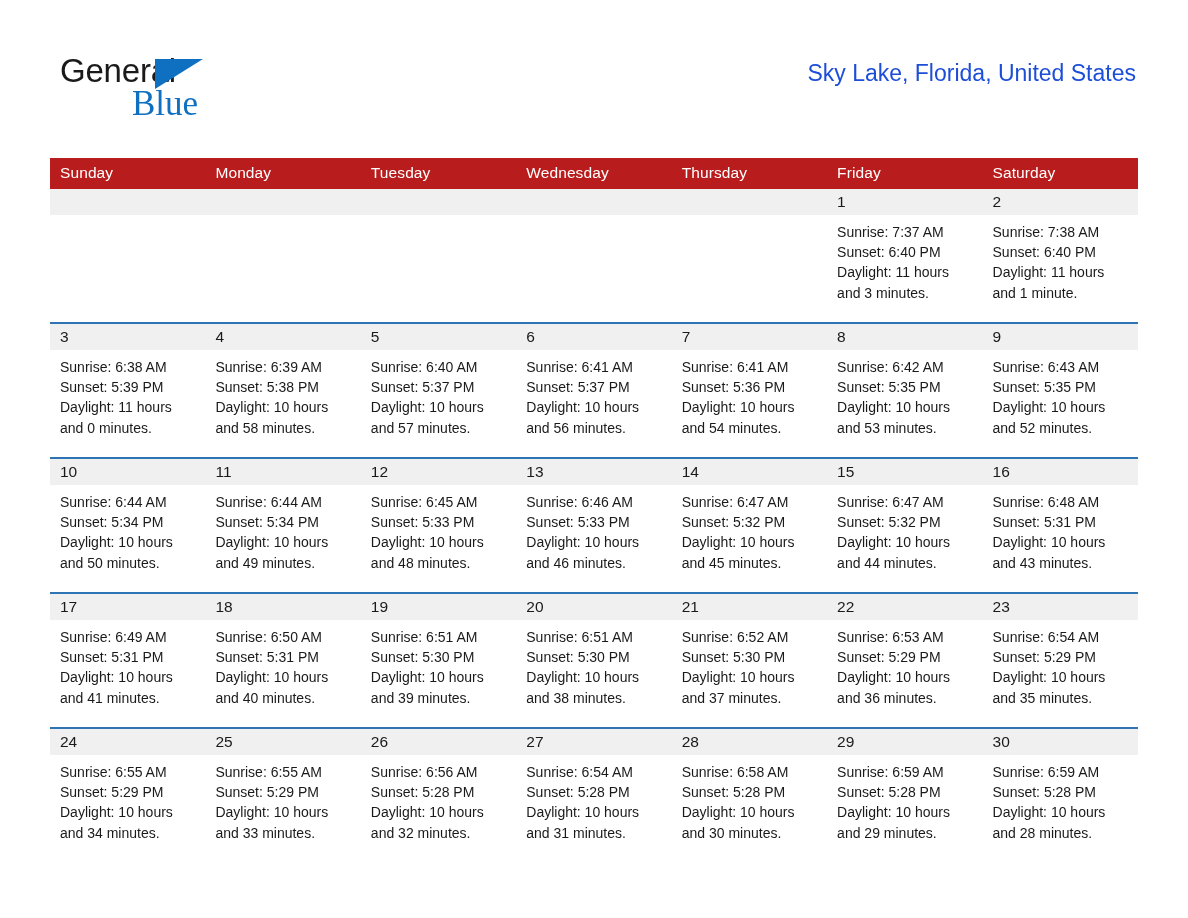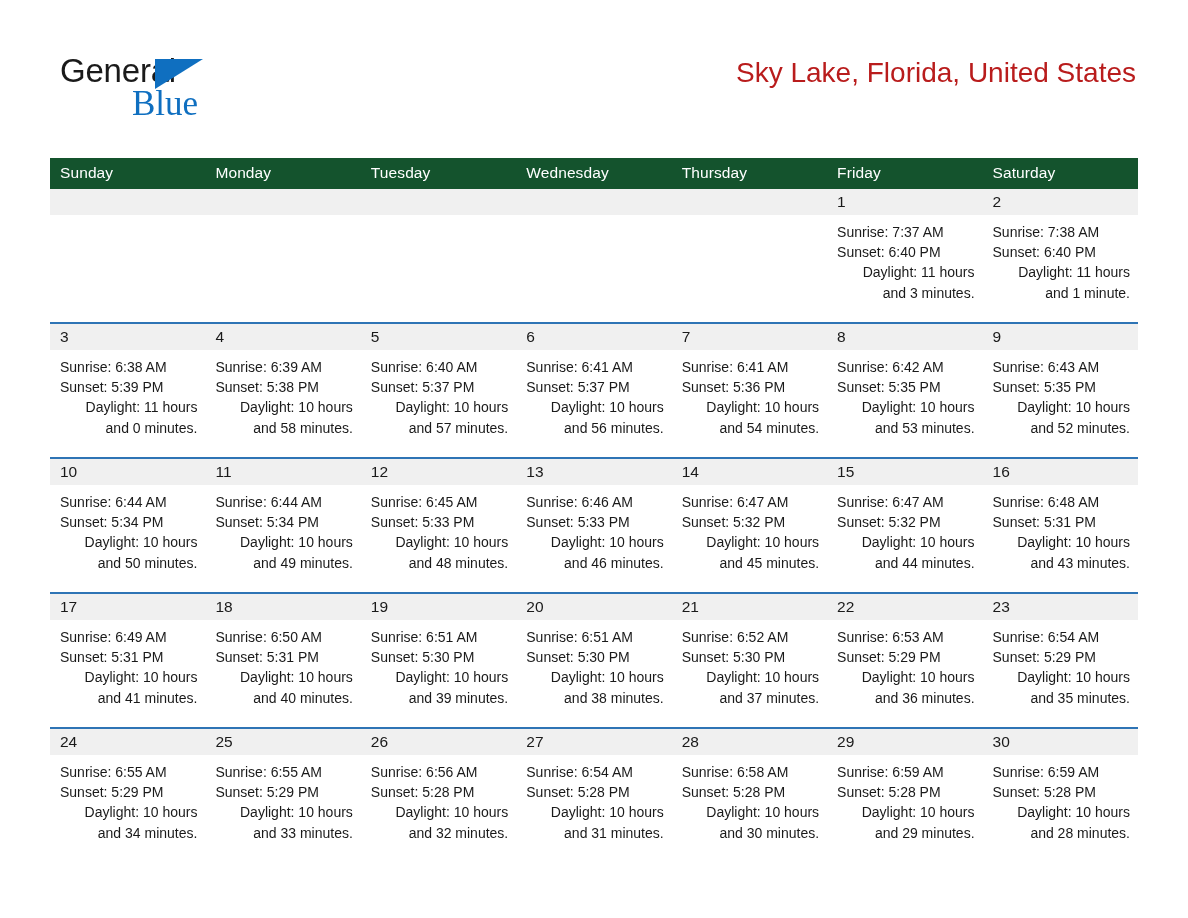--- a/index.html
+++ b/index.html
@@ -73,41 +73,41 @@
   }
   .cal-title {
     font-size: 40px;
     color: #1a1a1a;
     font-weight: normal;
     line-height: 48px;
     margin: 0;
     letter-spacing: -0.2px;
   }
   .cal-subtitle {
-    font-size: 28px;
-    color: #b91c1c;
+    font-size: 23px;
+    color: #1d4ed8;
     font-weight: normal;
     line-height: 30px;
     margin: 10px 0 0 0;
   }
 
   
   .cal-wrap {
     position: absolute;
     left: 50px;
     top: 158px;
     width: 1088px;
   }
   table.calendar {
     border-collapse: collapse;
     table-layout: fixed;
     width: 1088px;
   }
   table.calendar th {
-    background: #14532d;
+    background: #b91c1c;
     color: #ffffff;
     font-weight: normal;
     font-size: 15.5px;
     text-align: left;
     padding: 6px 0 7px 10px;
     height: 18px;
     letter-spacing: 0.1px;
   }
   table.calendar td {
     width: 155.4px;
@@ -135,21 +135,20 @@
     padding: 7px 8px 0 10px;
     font-size: 14px;
     line-height: 20.2px;
     color: #1a1a1a;
   }
   .day-info div {
     white-space: nowrap;
   }
   .day-info .daylight-line {
     white-space: normal;
-    text-align: right;
   }
   td.empty .daynum-band {
     background: #f0f0f0;
   }
 </style>
 </head>
 <body>
 
 <div class="page">
 

